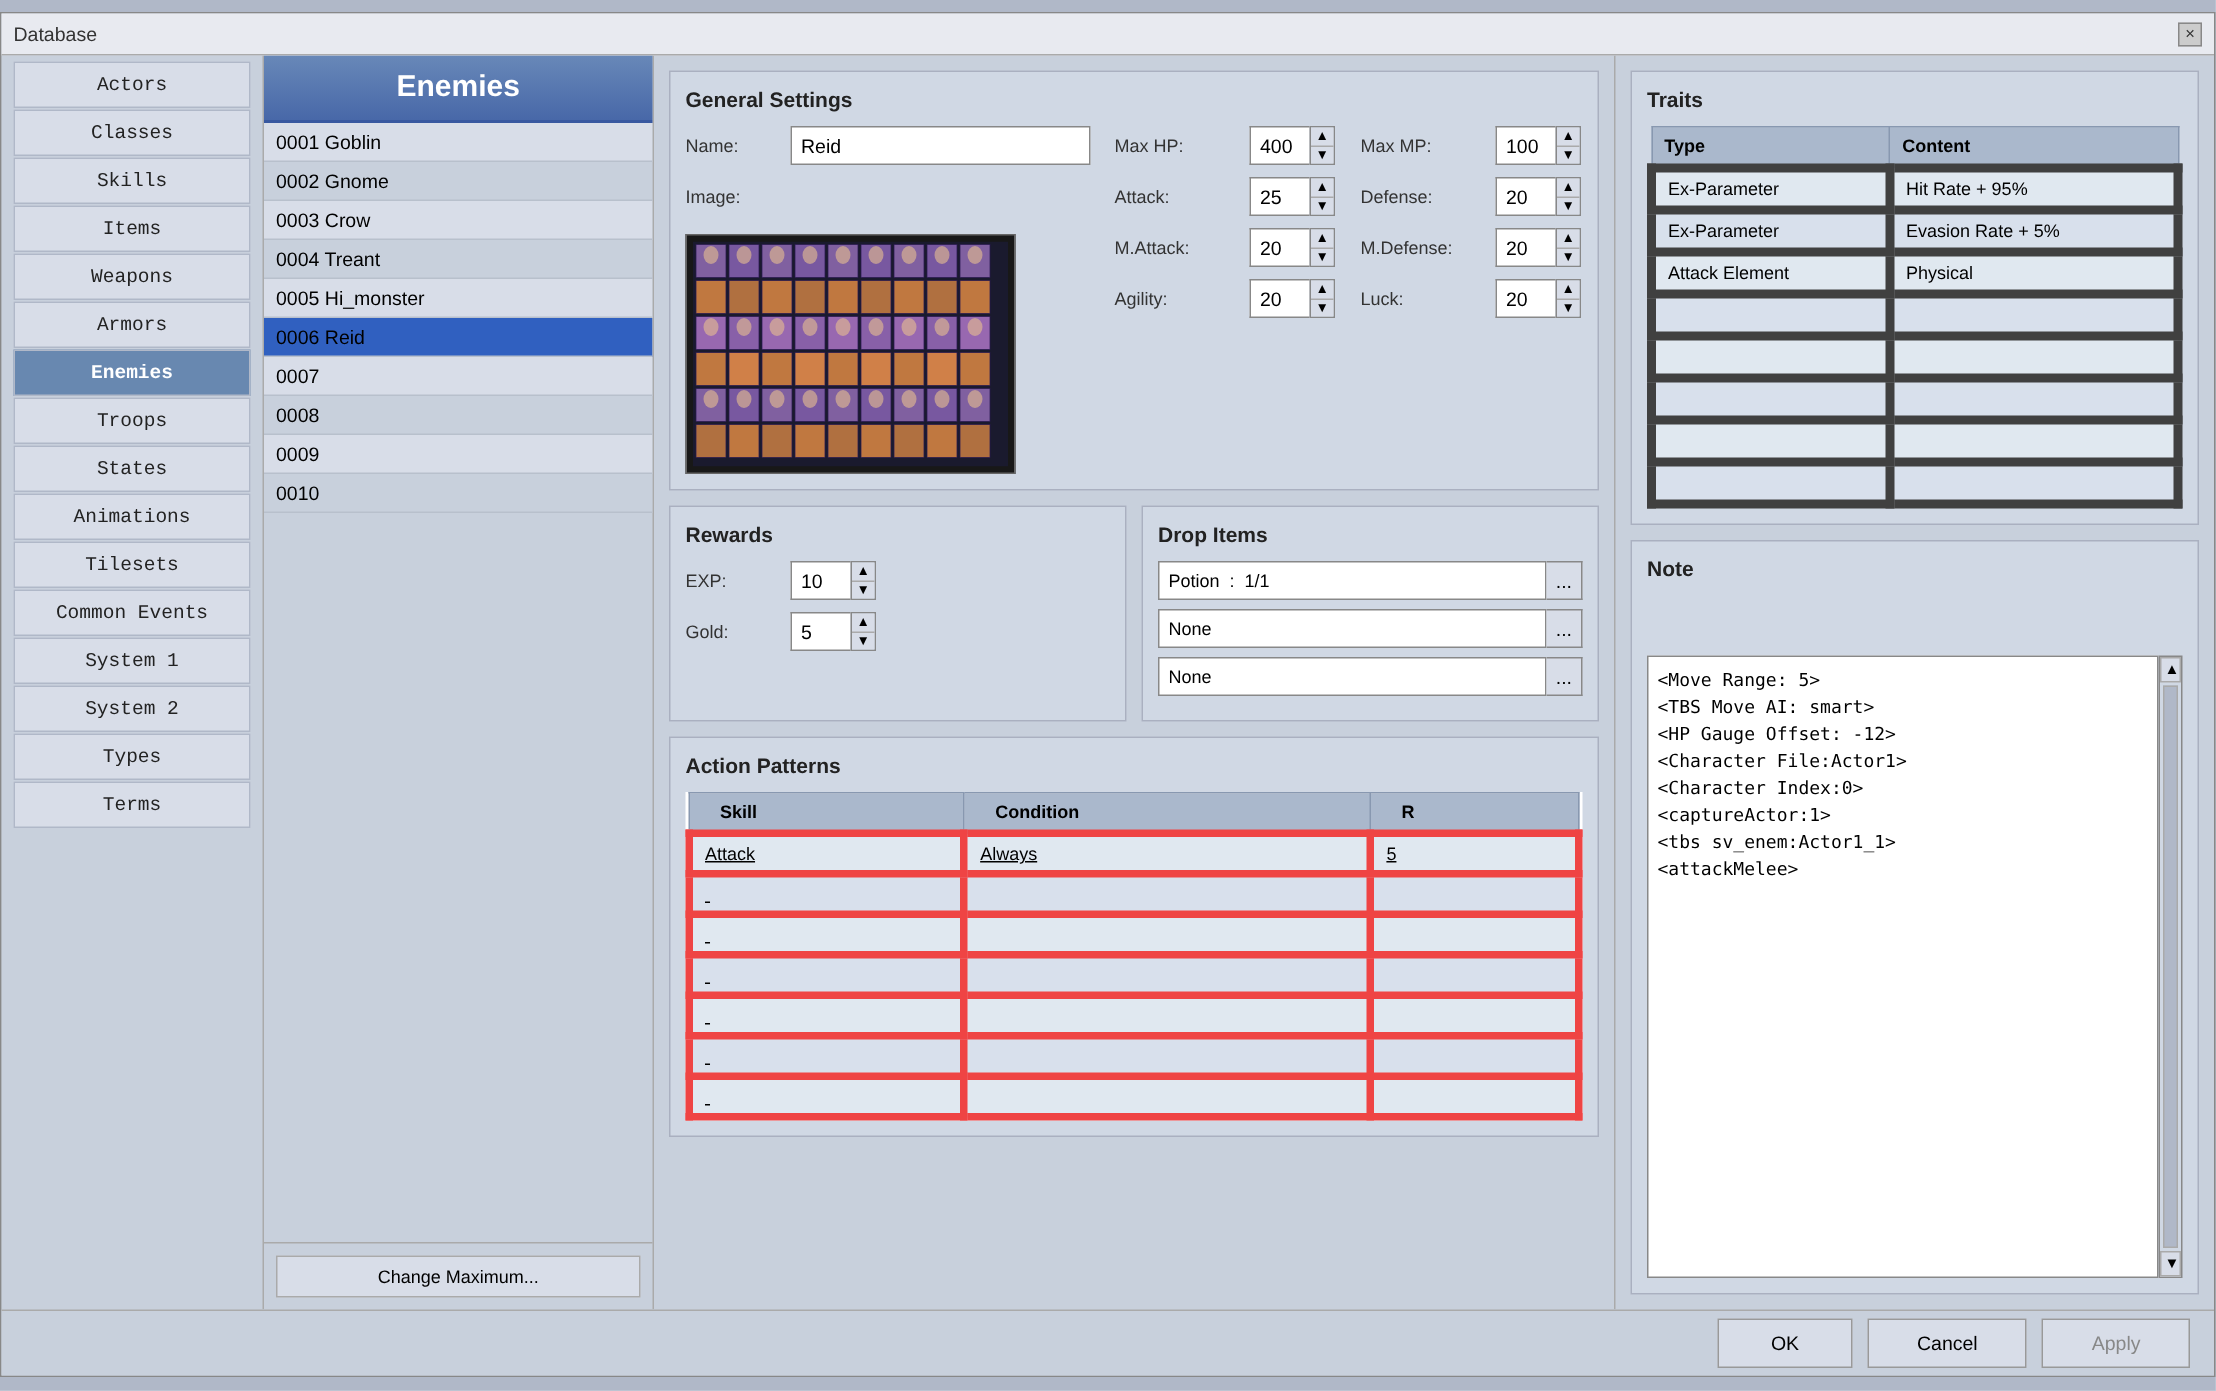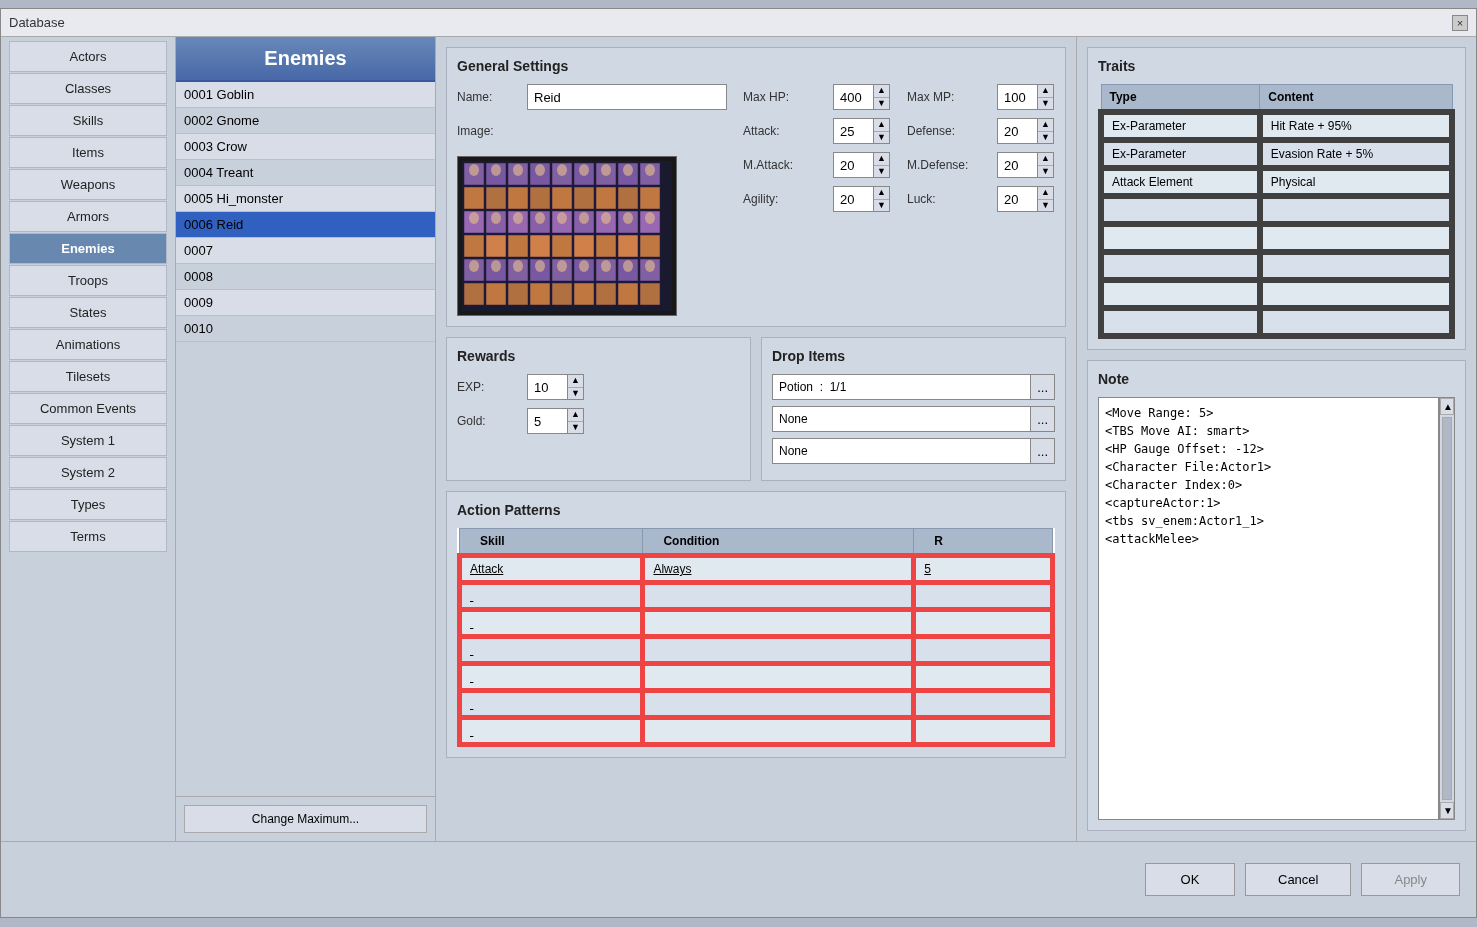--- a/index.html
+++ b/index.html
@@ -57,20 +57,21 @@
     }
     .sidebar-item {
       margin: 0 8px;
       padding: 7px 8px;
       background: #d8dde8;
       border: 1px solid #b0b8c8;
       text-align: center;
       cursor: pointer;
       font-size: 13px;
       color: #222;
+      font-family: Liberation Mono, monospace;
     }
     .sidebar-item.active {
       background: #6888b0;
       color: white;
       font-weight: bold;
     }
     
     .list-panel {
       width: 260px;
       background: #c8d0dc;
@@ -283,40 +284,41 @@
       background: #e0e8f0;
     }
     .traits-table tr:nth-child(even) td { background: #d8e0ec; }
     .note-box {
       background: #d0d8e4;
       border: 1px solid #aab0c0;
       padding: 10px;
       flex: 1;
       display: flex;
       flex-direction: column;
+      gap: 40px;
     }
     .note-textarea {
       flex: 1;
       background: white;
       border: 1px solid #888;
       padding: 6px;
       font-size: 12px;
       resize: none;
       font-family: monospace;
       line-height: 1.5;
     }
     
     .bottom-bar {
       background: #c8d0dc;
       border-top: 1px solid #aaa;
       padding: 10px 16px;
       display: flex;
       justify-content: flex-end;
       gap: 10px;
-      height: 76px;
+      height: 44px;
       align-items: center;
     }
     .bottom-btn {
       padding: 8px 32px;
       background: #d8dde8;
       border: 1px solid #999;
       cursor: pointer;
       font-size: 13px;
       min-width: 90px;
     }

